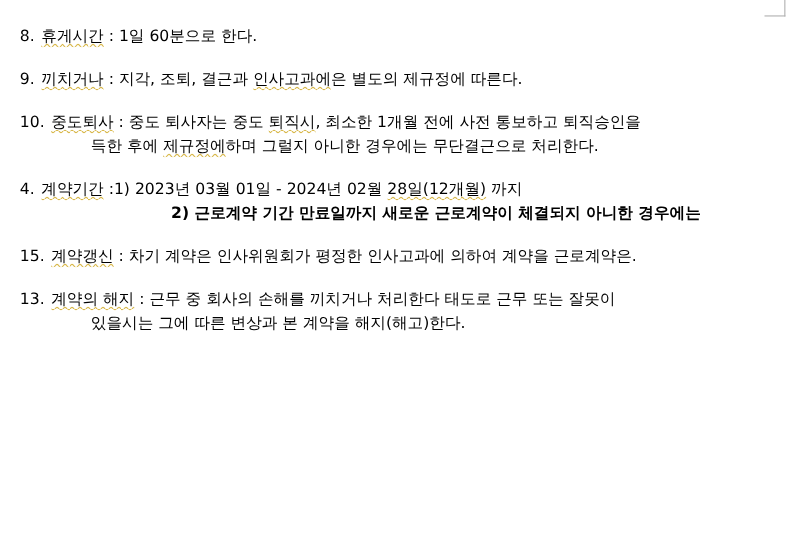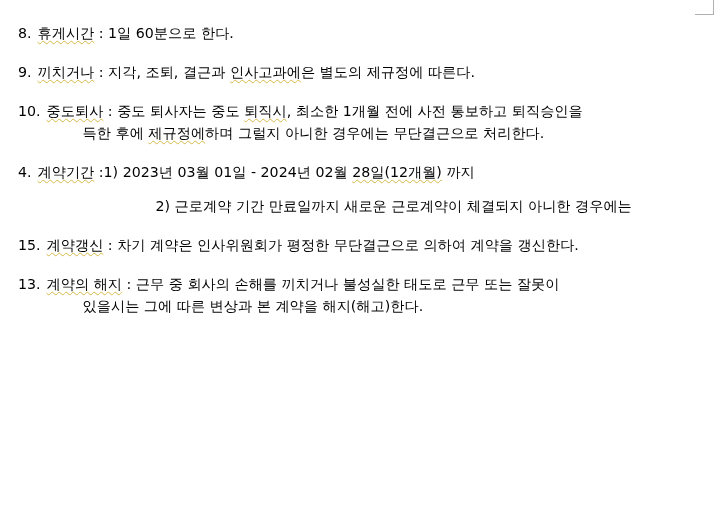--- a/index.html
+++ b/index.html
@@ -89,29 +89,29 @@
       <div class="num">10.</div>
       <div class="body">
         <div class="line"><span class="sq">중도퇴사</span><span> :  중도 퇴사자는 중도 </span><span class="sq">퇴직시</span><span>, 최소한 1개월 전에 사전 통보하고 퇴직승인을</span></div>
         <div class="line indent-4"><span>득한 후에 </span><span class="sq">제규정에</span><span>하며 그럴지 아니한 경우에는 무단결근으로 처리한다.</span></div>
       </div>
     </div>
     <div class="para">
       <div class="num">4.</div>
       <div class="body">
         <div class="line"><span class="sq">계약기간</span><span> :1) 2023년 03월 01일 - 2024년 02월 </span><span class="sq">28일(12개월)</span><span> 까지</span></div>
-        <div class="line indent-1" style="margin-top: 12px;"><span>2) 근로계약 기간 만료일까지 새로운 근로계약이 체결되지 아니한 경우에는</span></div>
+        <div class="line indent-1" style=" font-weight: bold;"><span>2) 근로계약 기간 만료일까지 새로운 근로계약이 체결되지 아니한 경우에는</span></div>
       </div>
     </div>
     <div class="para">
       <div class="num">15.</div>
       <div class="body">
-        <div class="line"><span class="sq">계약갱신</span><span> : 차기 계약은 인사위원회가 평정한 무단결근으로 의하여 계약을 갱신한다.</span></div>
+        <div class="line"><span class="sq">계약갱신</span><span> : 차기 계약은 인사위원회가 평정한 인사고과에 의하여 계약을 근로계약은.</span></div>
       </div>
     </div>
     <div class="para">
       <div class="num">13.</div>
       <div class="body">
-        <div class="line"><span class="sq">계약의 해지</span><span> : 근무 중 회사의 손해를 끼치거나 불성실한 태도로 근무 또는 잘못이</span></div>
+        <div class="line"><span class="sq">계약의 해지</span><span> : 근무 중 회사의 손해를 끼치거나 처리한다 태도로 근무 또는 잘못이</span></div>
         <div class="line indent-4"><span>있을시는 그에 따른 변상과 본 계약을 해지(해고)한다.</span></div>
       </div>
     </div>
   </div>
 
 </body></html>

